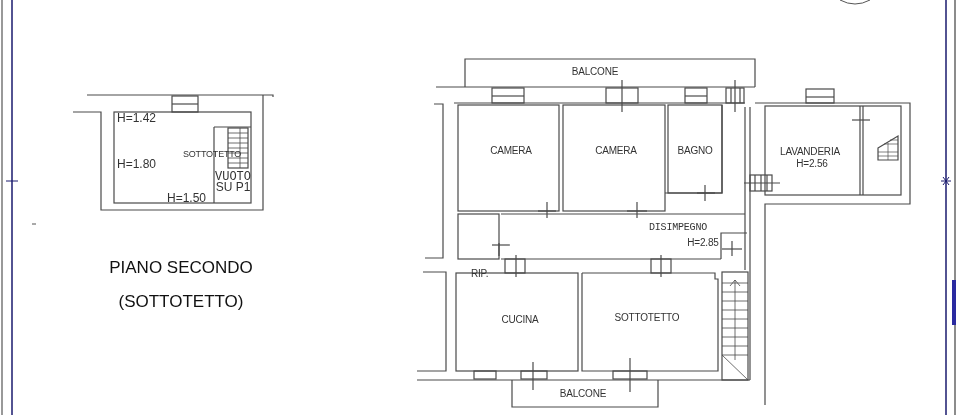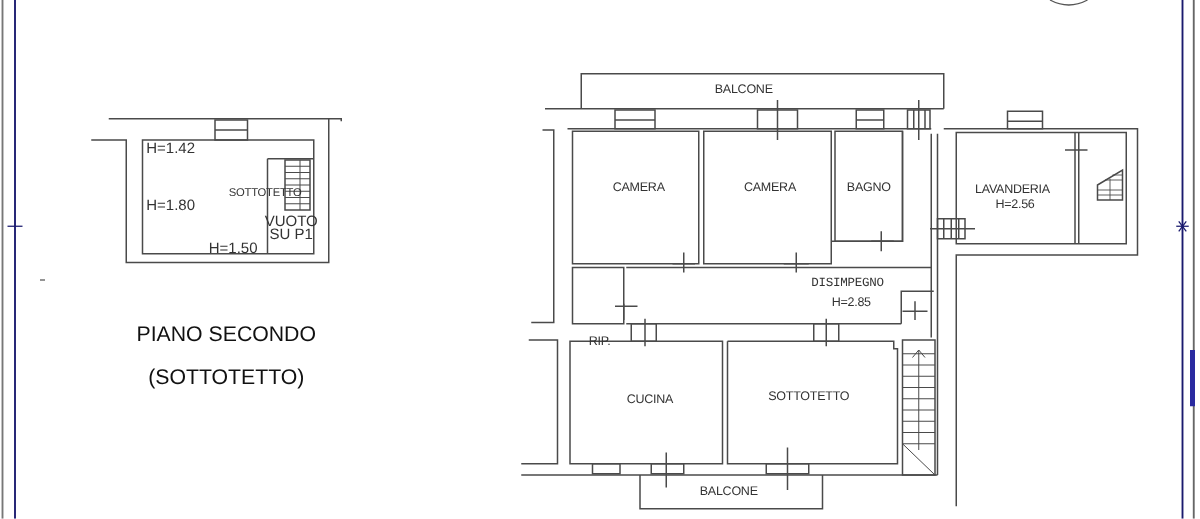--- a/index.html
+++ b/index.html
@@ -161,30 +161,30 @@
     <line x1="761" y1="175" x2="761" y2="191"></line>
     <line x1="767" y1="175" x2="767" y2="191"></line>
     <line x1="744" y1="183" x2="780" y2="183"></line>
   </g>
 </svg>
 
 <div class="tiny" style="left:117px;top:113px;">H=1.42</div>
 <div class="tiny" style="left:117px;top:159px;">H=1.80</div>
 <div class="tiny" style="left:119px;top:193px;padding-left:48px;">H=1.50</div>
 <div class="lbl" style="left:139px;top:149px;font-size:9px;margin-left:44px;">SOTTOTETTO</div>
-<div class="tiny c" style="left:233px;top:172px;transform:translateX(-50%);">VUOTO</div>
+<div class="tiny c" style="left:233px;top:172px;transform:translateX(-50%);font-family:Liberation Mono, monospace;">VUOTO</div>
 <div class="tiny c" style="left:233px;top:182px;transform:translateX(-50%);">SU P1</div>
 
 <div class="title" style="left:181px;top:258px;">PIANO SECONDO</div>
 <div class="title" style="left:181px;top:292px;">(SOTTOTETTO)</div>
 
 <div class="lbl c" style="left:595px;top:66px;">BALCONE</div>
 <div class="lbl c" style="left:511px;top:145px;">CAMERA</div>
 <div class="lbl c" style="left:616px;top:145px;">CAMERA</div>
 <div class="lbl c" style="left:695px;top:145px;">BAGNO</div>
 <div class="lbl c" style="left:810px;top:146px;text-align:right;">LAVANDERIA</div>
 <div class="lbl c" style="left:812px;top:158px;">H=2.56</div>
 <div class="lbl" style="left:471px;top:224px;margin-top:44px;">RIP.</div>
 <div class="lbl c" style="left:678px;top:222px;font-family:Liberation Mono, monospace;">DISIMPEGNO</div>
-<div class="lbl c" style="left:681px;top:237px;">H=2.85</div>
+<div class="lbl c" style="left:703px;top:237px;">H=2.85</div>
 <div class="lbl c" style="left:520px;top:314px;">CUCINA</div>
 <div class="lbl c" style="left:647px;top:312px;">SOTTOTETTO</div>
 <div class="lbl c" style="left:583px;top:388px;">BALCONE</div>
 
 </body></html>

